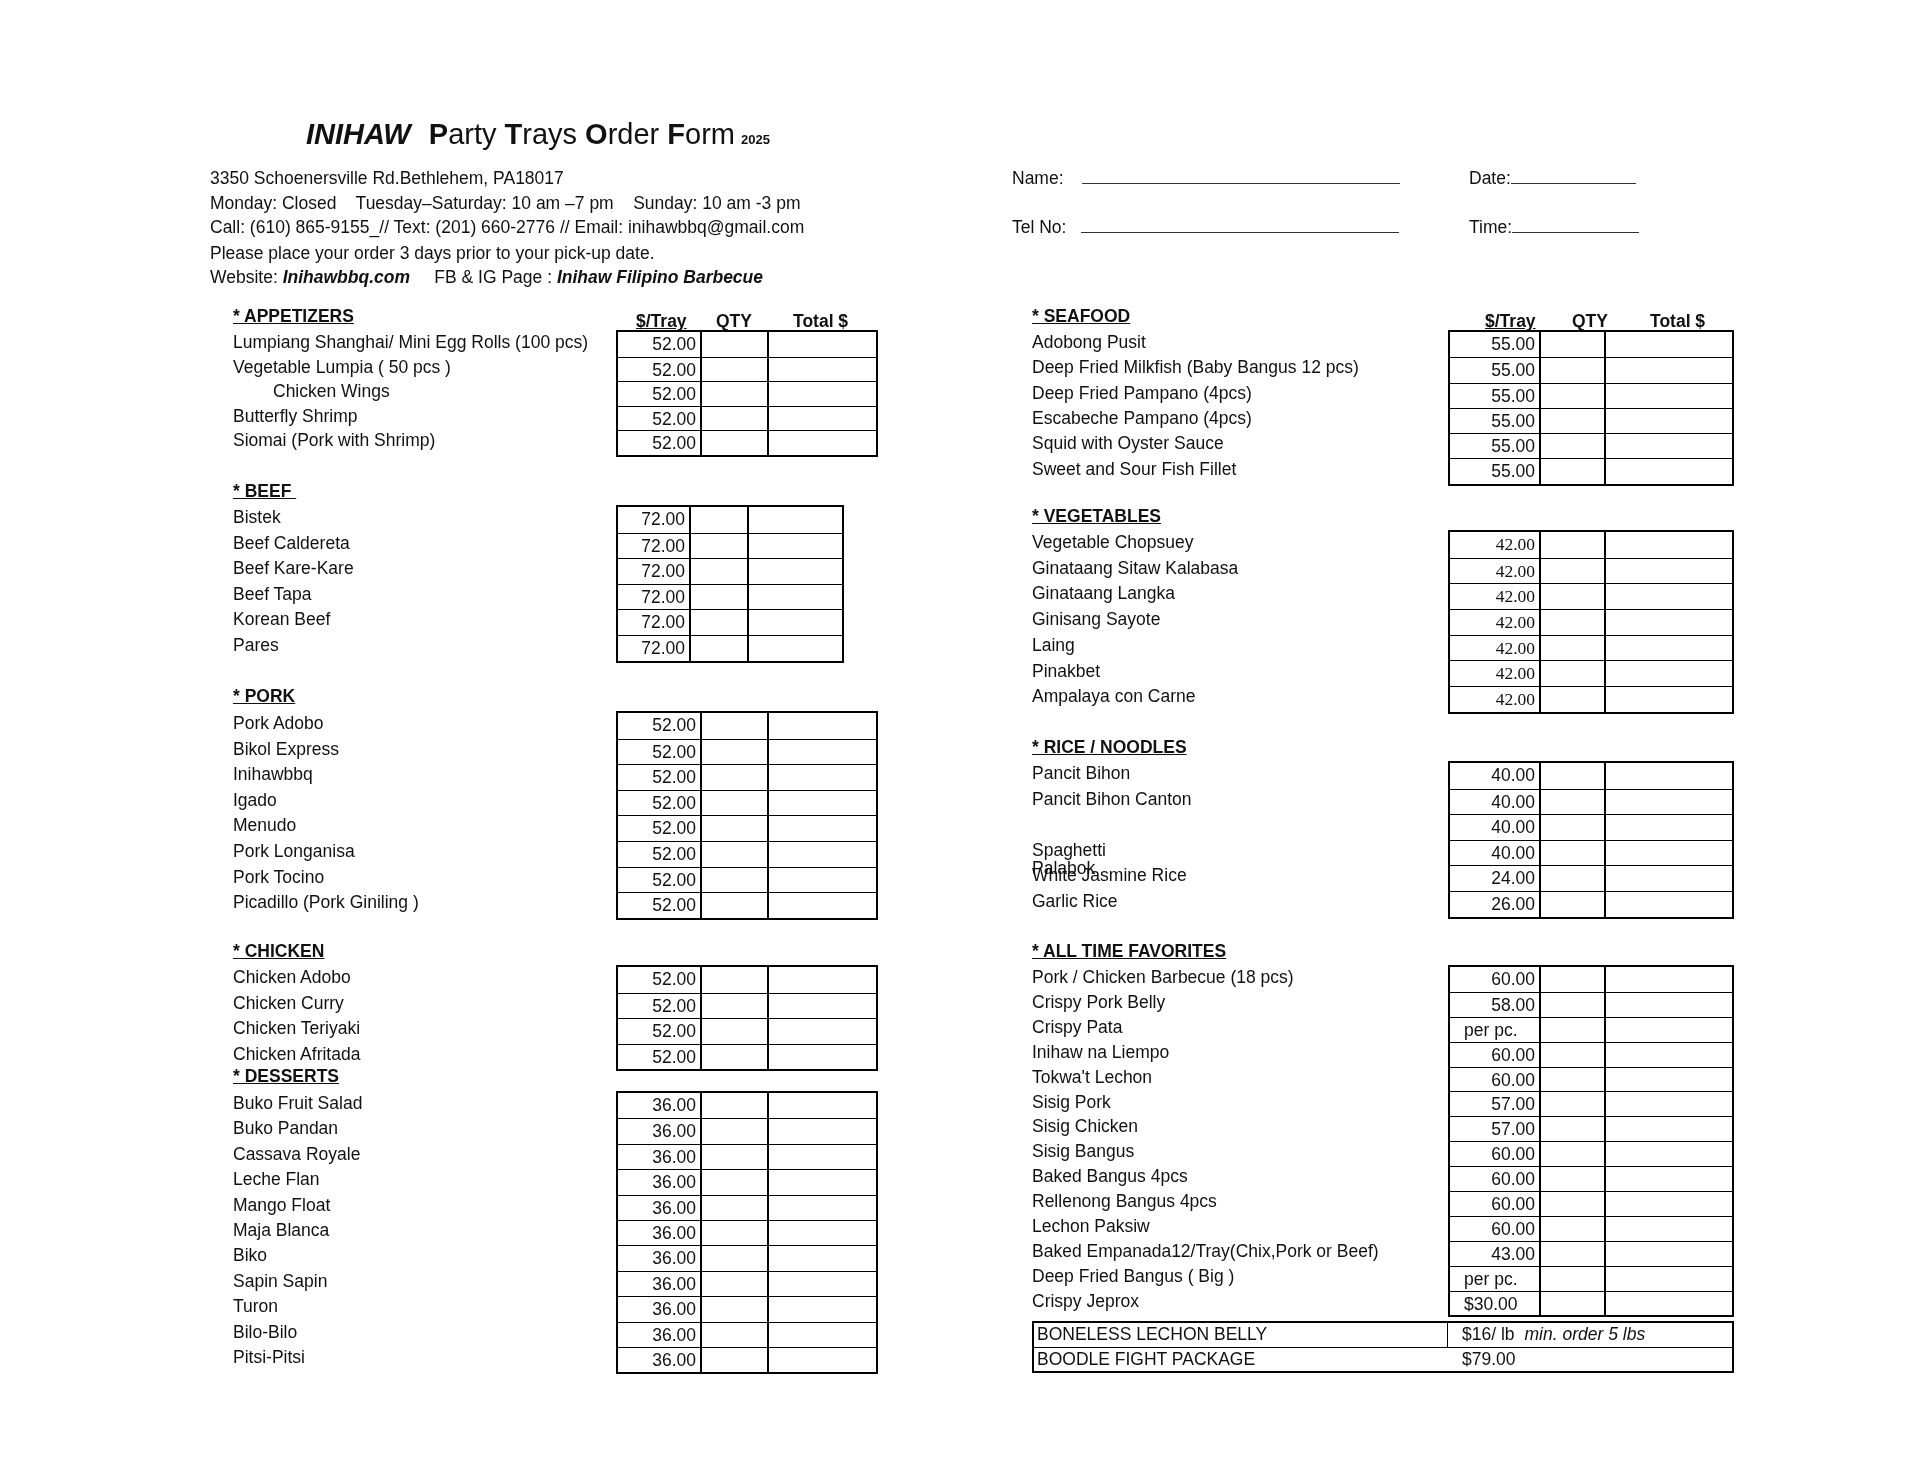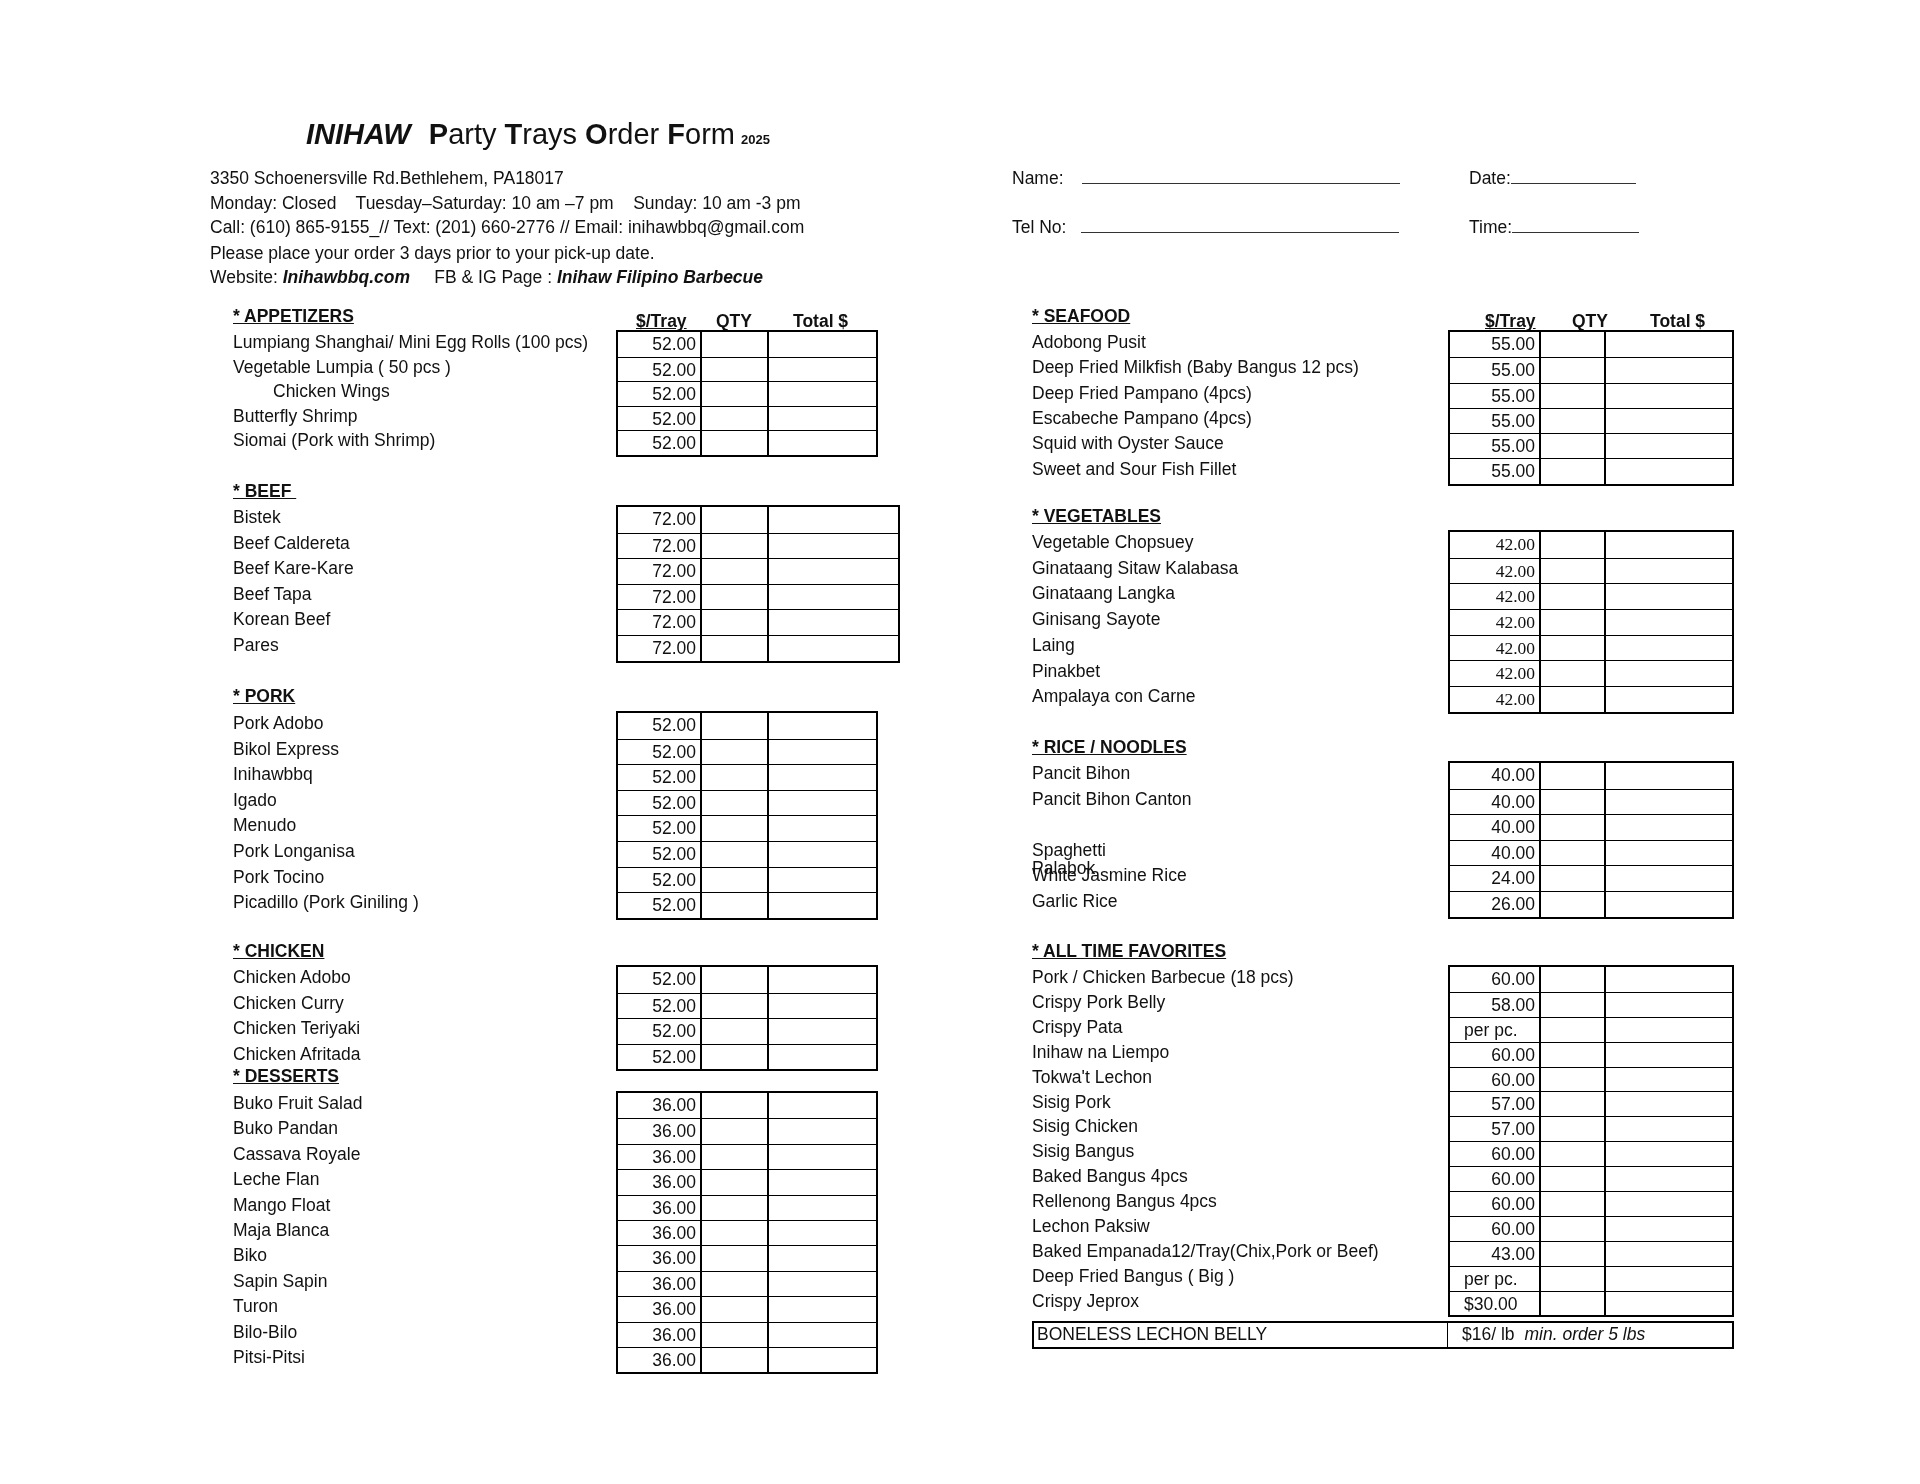--- a/index.html
+++ b/index.html
@@ -111,21 +111,21 @@
         <div class="c t"></div>
       </div>
     </div>
     <div class="abs sec-head" style="left: 233px; top: 481px;">* BEEF </div>
     <div class="abs row-label" style="left: 233px; top: 505px; height: 25.6px; line-height: 25.6px;">Bistek</div>
     <div class="abs row-label" style="left: 233px; top: 530.6px; height: 25.6px; line-height: 25.6px;">Beef Caldereta</div>
     <div class="abs row-label" style="left: 233px; top: 556.2px; height: 25.6px; line-height: 25.6px;">Beef Kare-Kare</div>
     <div class="abs row-label" style="left: 233px; top: 581.8px; height: 25.6px; line-height: 25.6px;">Beef Tapa</div>
     <div class="abs row-label" style="left: 233px; top: 607.4px; height: 25.6px; line-height: 25.6px;">Korean Beef</div>
     <div class="abs row-label" style="left: 233px; top: 633px; height: 25.6px; line-height: 25.6px;">Pares</div>
-    <div class="abs grid lgrid" style="left: 616px; top: 505px; width: 284px;">
+    <div class="abs grid lgrid" style="left: 616px; top: 505px; width: 228px;">
       <div class="r" style="height: 25.6px;">
         <div class="c p">72.00</div>
         <div class="c q"></div>
         <div class="c t"></div>
       </div>
       <div class="r" style="height: 25.6px;">
         <div class="c p">72.00</div>
         <div class="c q"></div>
         <div class="c t"></div>
       </div>
@@ -507,13 +507,17 @@
         <div class="c t"></div>
       </div>
     </div>
   </div>
 
 <div class="abs special">
   <div class="sr">
     <div class="sl">BONELESS LECHON BELLY</div>
     <div class="sp"><span>$16/ lb</span><span class="it">min. order 5 lbs</span></div>
   </div>
+  <div class="sr">
+    <div class="sl">BOODLE FIGHT PACKAGE</div>
+    <div class="sp"><span>$79.00</span></div>
+  </div>
 </div>
 
 </body></html>

